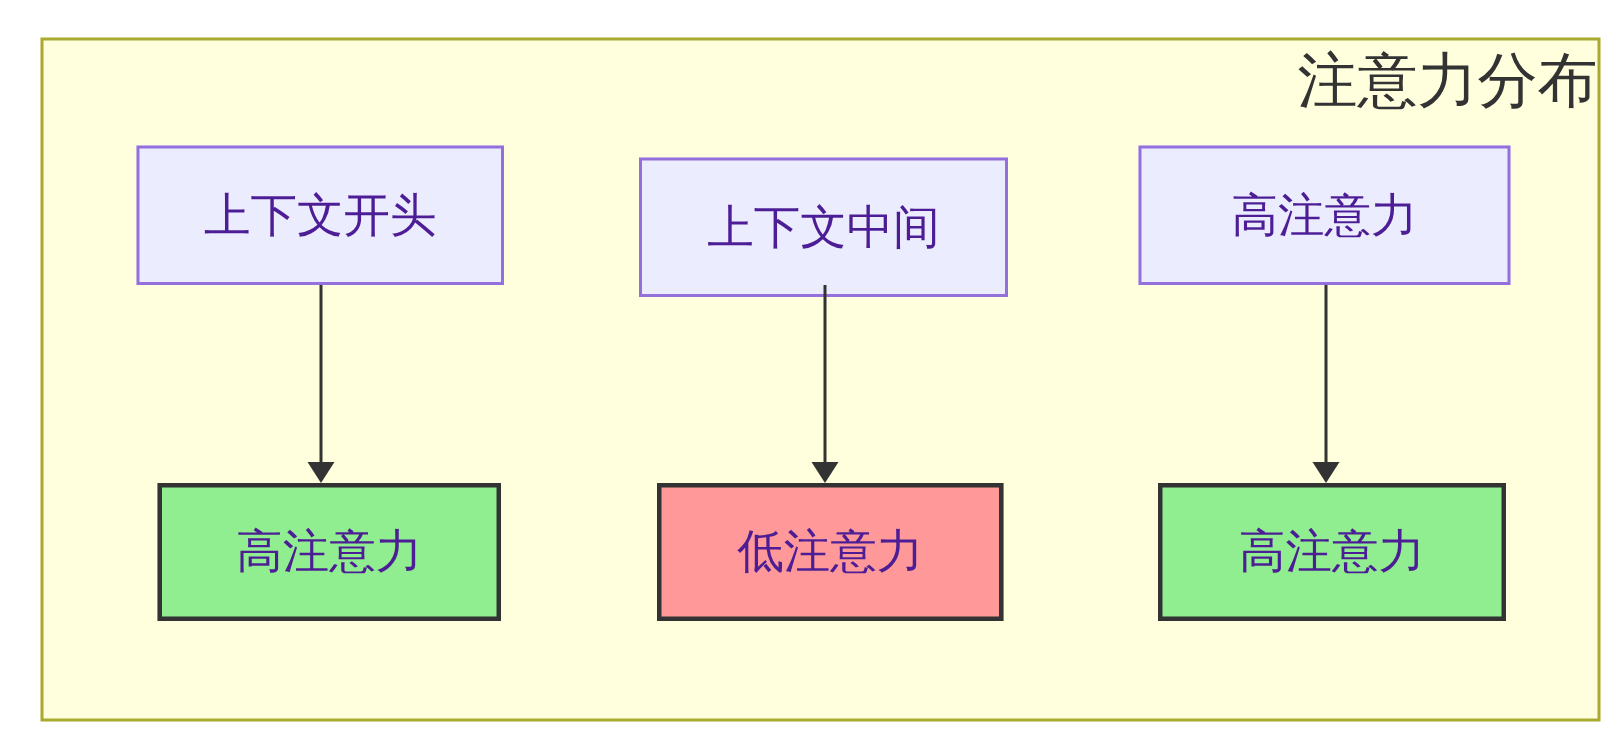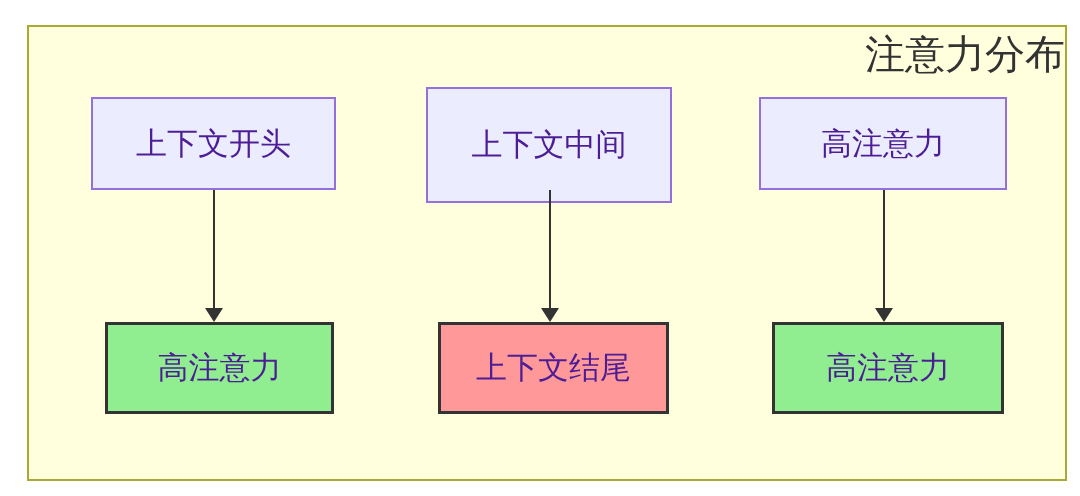--- a/index.html
+++ b/index.html
@@ -27,21 +27,21 @@
     font-size: 31px; color: #4c1d95; text-align: center;
   }
 
   .node.source { background: #ececff; border: 2px solid #9370db; }
   .node.target { border: 3px solid #333333; }
   .node.high   { background: #90ee90; }
   .node.low    { background: #ff9999; }
 
   
   .n-a { left: 62px;  top: 70px; width: 245px; height: 93px; }
-  .n-b { left: 397px; top: 60px; width: 246px; height: 116px; }
+  .n-b { left: 397px; top: 78px; width: 246px; height: 93px; }
   .n-c { left: 730px; top: 70px; width: 248px; height: 93px; }
 
   
   .t-a { left: 76px;  top: 295px; width: 229px; height: 92px; }
   .t-b { left: 409px; top: 295px; width: 231px; height: 92px; }
   .t-c { left: 743px; top: 295px; width: 232px; height: 92px; }
 
   
   .edge-line {
     position: absolute; top: 163px; width: 2px; height: 119px;
@@ -84,20 +84,20 @@
     <div class="edge-line e-b"></div>
     <div class="edge-head e-b"></div>
 
     <div class="edge-line e-c"></div>
     <div class="edge-head e-c"></div>
 
     <div class="node target high t-a">
       <span>高注意力</span>
     </div>
     <div class="node target low t-b">
-      <span>上下文结尾</span>
+      <span>低注意力</span>
     </div>
     <div class="node target high t-c">
       <span>高注意力</span>
     </div>
 
   </div>
 </div>
 
 </body></html>

